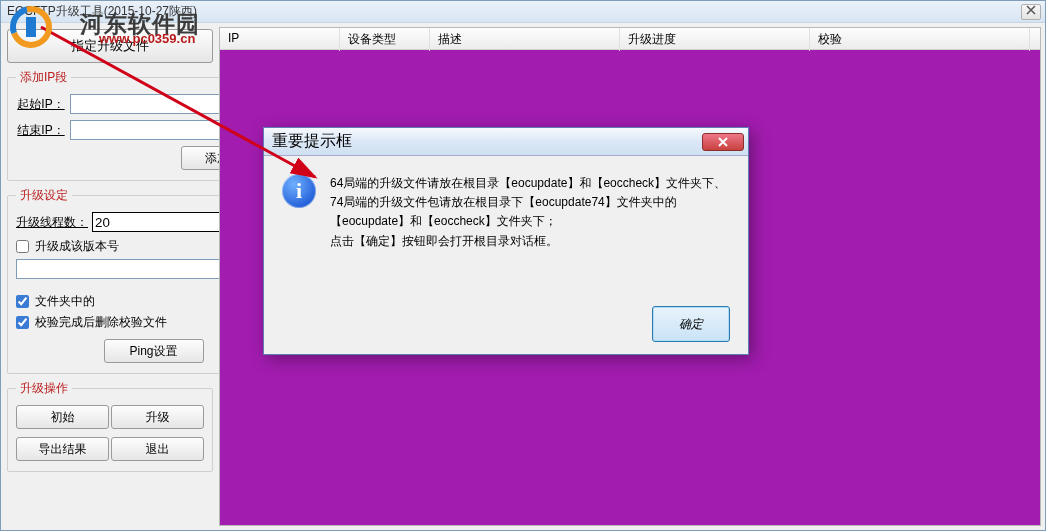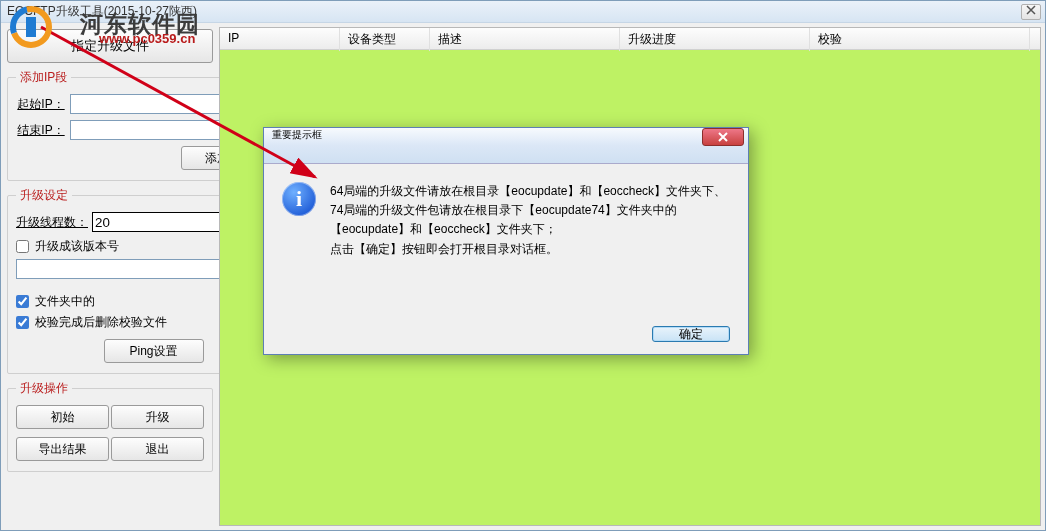--- a/index.html
+++ b/index.html
@@ -83,21 +83,21 @@
   }
   .spinner input { flex: 1; height: 20px; border:1px solid #000000; padding: 0 2px;}
   .spinbtns { width: 16px; display:flex; flex-direction:column; }
   .spinbtn { flex:1; border:1px solid #999; background:linear-gradient(#fafafa,#e4e4e4); font-size:7px; line-height:7px; text-align:center;}
   .chk-row { display:flex; align-items:center; gap:6px; margin: 4px 0; }
   .chk-row input { accent-color:#3a7bd5; }
 
   .main {
     flex: 1;
     border: 1px solid #b8b8b8;
-    background: #bef264;
+    background: #a21caf;
     position: relative;
   }
   .table-head {
     height: 22px;
     background: linear-gradient(#fdfdfd,#ececec);
     border-bottom: 1px solid #d0d0d0;
     display: grid;
     grid-template-columns: 120px 90px 190px 190px 220px;
   }
   .th {
@@ -109,26 +109,26 @@
   
   .dialog {
     position: absolute;
     left: 262px; top: 126px;
     width: 486px; height: 228px;
     border: 1px solid #5d7fb4;
     background: #f0f0f0;
     box-shadow: 4px 4px 16px rgba(0,0,0,.35);
   }
   .dlg-title {
-    height: 36px;
+    height: 28px;
     background: linear-gradient(#f7fafe, #dbe7f6 50%, #cfe0f2);
     border-bottom: 1px solid #aac;
-    display: flex; justify-content: space-between;
+    display: flex; align-items:center; justify-content: space-between;
     padding: 0 4px 0 8px;
-    font-size: 10px;
+    font-size: 16px;
   }
   .dlg-close {
     width: 42px; height: 18px;
     background: linear-gradient(#e78, #c8413f);
     border: 1px solid #8b2e2c;
     border-radius: 3px;
     color: #fff; font-size:12px; font-weight:bold;
     display:flex; align-items:center; justify-content:center;
     line-height: 1;
   }
@@ -146,27 +146,28 @@
     font-family: Georgia, serif;
     flex-shrink: 0;
     box-shadow: inset 0 0 0 1px rgba(255,255,255,.4);
   }
   .msg { line-height: 1.6; color: #000; font-size:12px; }
   .dlg-foot {
     position: absolute;
     right: 18px; bottom: 12px;
   }
   .ok-btn {
-    width: 78px; height: 16px;
+    width: 78px; height: 36px;
     border: 1px solid #2a7ab0;
     background: linear-gradient(#e8f3fb,#c9e3f6);
     border-radius: 3px;
     font-size: 12px;
     display:flex;align-items:center;justify-content:center;
     box-shadow: 0 0 0 1px #b2dbf7 inset;
+    font-style: italic;
   }
 
   
   .watermark {
     position: absolute;
     left: 4px; top: 4px;
     pointer-events: none;
     z-index: 50;
   }
   .wm-text {

